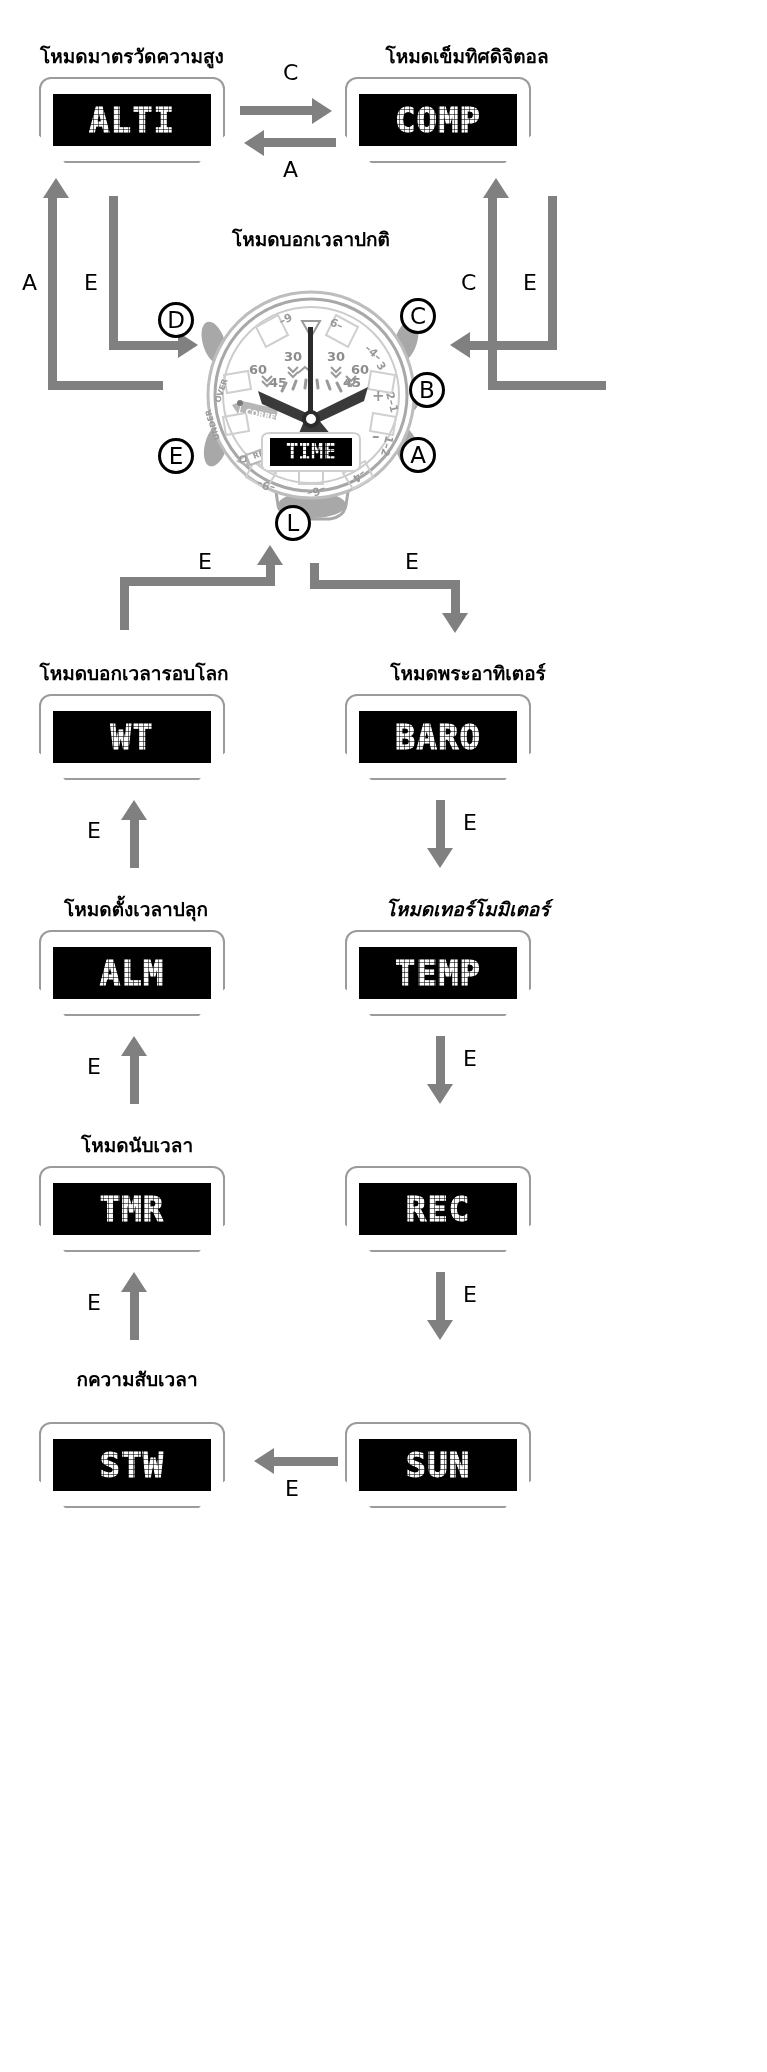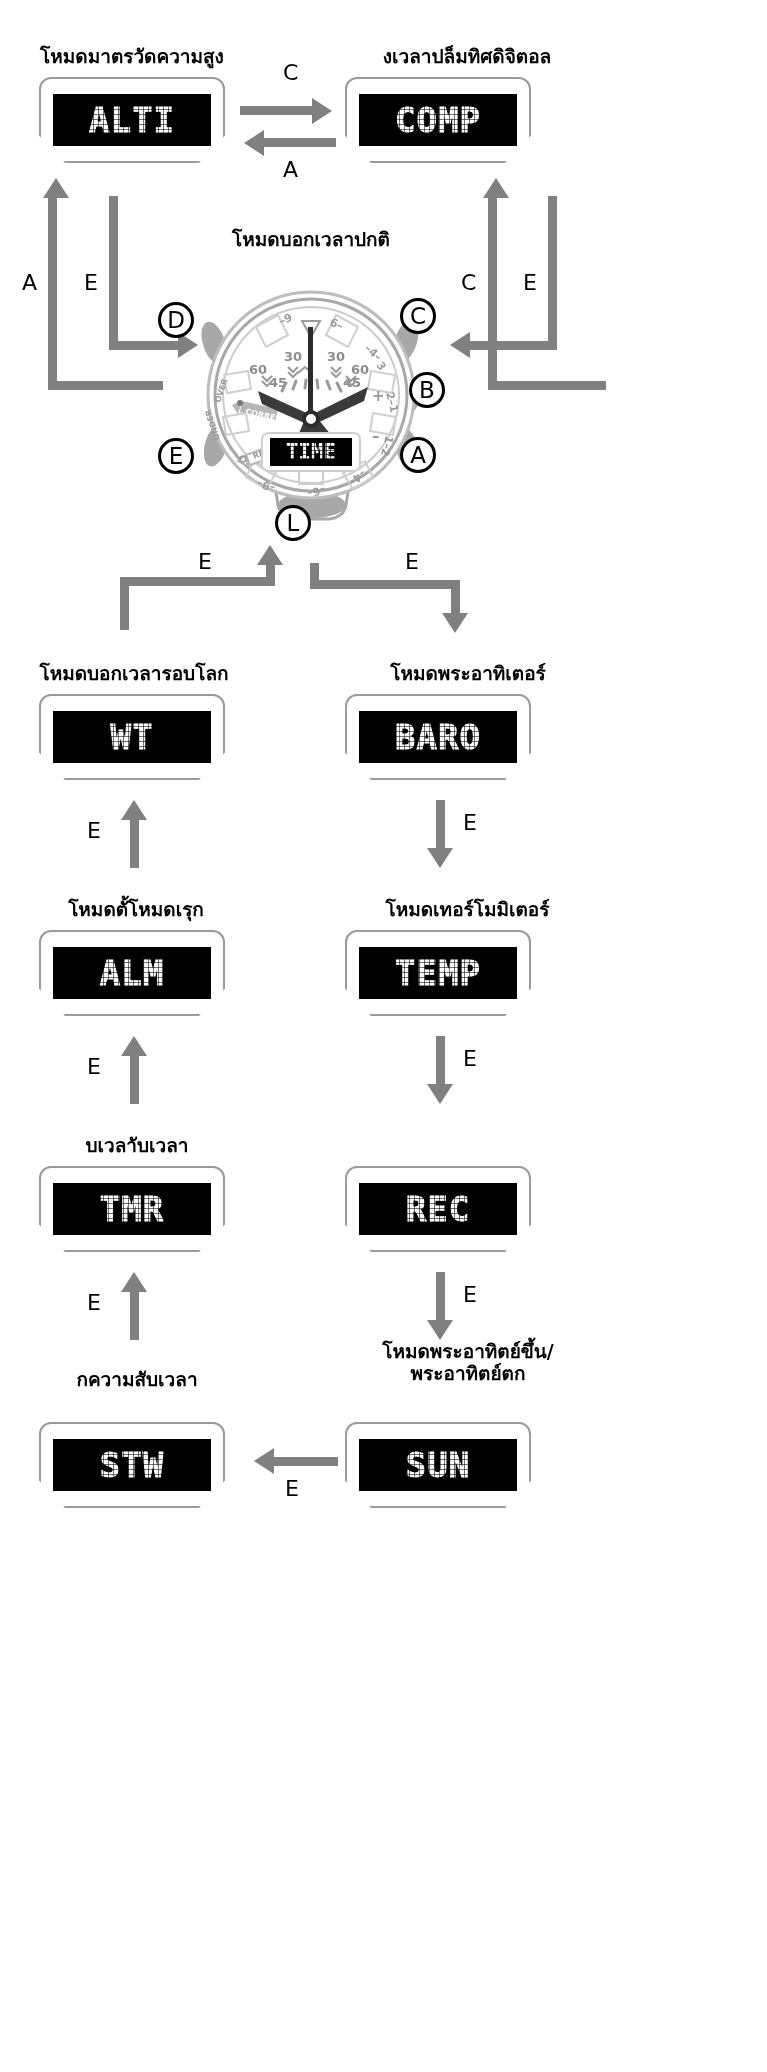--- a/index.html
+++ b/index.html
@@ -77,21 +77,21 @@
 
 <div class="stage">
 
   <div class="abs caption" style="left:22px; top:45px; width:220px;">โหมดมาตรวัดความสูง</div>
   <div class="abs plaque" style="left:39px; top:77px;">
     <div class="plaque-inner">
       <span class="lcd">ALTI</span>
     </div>
   </div>
 
-  <div class="abs caption" style="left:352px; top:45px; width:230px;">งเวลาปล็มทิศดิจิตอล</div>
+  <div class="abs caption" style="left:352px; top:45px; width:230px;">โหมดเข็มทิศดิจิตอล</div>
   <div class="abs plaque" style="left:345px; top:77px;">
     <div class="plaque-inner">
       <span class="lcd">COMP</span>
     </div>
   </div>
 
   <div class="abs" style="left:240px; top:98px; width:96px; height:26px;">
     <div class="hbar" style="left:0; top:8px; width:74px;"></div>
     <div class="arrowhead ah-right" style="left:72px; top:0;"></div>
   </div>
@@ -294,47 +294,47 @@
     <div class="arrowhead ah-up" style="left:3px; top:0;"></div>
   </div>
   <div class="abs btnlabel" style="left:87px; top:820px;">E</div>
 
   <div class="abs" style="left:424px; top:800px; width:40px; height:70px;">
     <div class="vbar" style="left:12px; top:0; height:50px;"></div>
     <div class="arrowhead ah-down" style="left:3px; top:48px;"></div>
   </div>
   <div class="abs btnlabel" style="left:463px; top:812px;">E</div>
 
-  <div class="abs caption" style="left:36px; top:898px; width:200px;">โหมดตั้โหมดเรุก</div>
+  <div class="abs caption" style="left:36px; top:898px; width:200px;">โหมดตั้งเวลาปลุก</div>
   <div class="abs plaque" style="left:39px; top:930px;">
     <div class="plaque-inner">
       <span class="lcd">ALM</span>
     </div>
   </div>
 
-  <div class="abs caption" style="left:355px; top:898px; width:225px;">โหมดเทอร์โมมิเตอร์</div>
+  <div class="abs caption" style="left:355px; top:898px; width:225px;font-style:italic;">โหมดเทอร์โมมิเตอร์</div>
   <div class="abs plaque" style="left:345px; top:930px;">
     <div class="plaque-inner">
       <span class="lcd">TEMP</span>
     </div>
   </div>
 
   <div class="abs" style="left:118px; top:1036px; width:40px; height:70px;">
     <div class="vbar" style="left:12px; top:18px; height:50px;"></div>
     <div class="arrowhead ah-up" style="left:3px; top:0;"></div>
   </div>
   <div class="abs btnlabel" style="left:87px; top:1056px;">E</div>
 
   <div class="abs" style="left:424px; top:1036px; width:40px; height:70px;">
     <div class="vbar" style="left:12px; top:0; height:50px;"></div>
     <div class="arrowhead ah-down" style="left:3px; top:48px;"></div>
   </div>
   <div class="abs btnlabel" style="left:463px; top:1048px;">E</div>
 
-  <div class="abs caption" style="left:47px; top:1134px; width:180px;">บเวลาับเวลา</div>
+  <div class="abs caption" style="left:47px; top:1134px; width:180px;">โหมดนับเวลา</div>
   <div class="abs plaque" style="left:39px; top:1166px;">
     <div class="plaque-inner">
       <span class="lcd">TMR</span>
     </div>
   </div>
 
   <div class="abs plaque" style="left:345px; top:1166px;">
     <div class="plaque-inner">
       <span class="lcd">REC</span>
     </div>
@@ -352,24 +352,20 @@
   </div>
   <div class="abs btnlabel" style="left:463px; top:1284px;">E</div>
 
   <div class="abs caption" style="left:52px; top:1368px; width:170px;">กความสับเวลา</div>
   <div class="abs plaque" style="left:39px; top:1422px;">
     <div class="plaque-inner">
       <span class="lcd">STW</span>
     </div>
   </div>
 
-  <div class="abs caption wrap" style="left:348px; top:1340px; width:240px;">
-    <div>โหมดพระอาทิตย์ขึ้น/</div>
-    <div>พระอาทิตย์ตก</div>
-  </div>
   <div class="abs plaque" style="left:345px; top:1422px;">
     <div class="plaque-inner">
       <span class="lcd">SUN</span>
     </div>
   </div>
 
   <div class="abs" style="left:250px; top:1448px; width:90px; height:30px;">
     <div class="hbar" style="left:22px; top:9px; width:66px;"></div>
     <div class="arrowhead ah-left" style="left:4px; top:0;"></div>
   </div>

